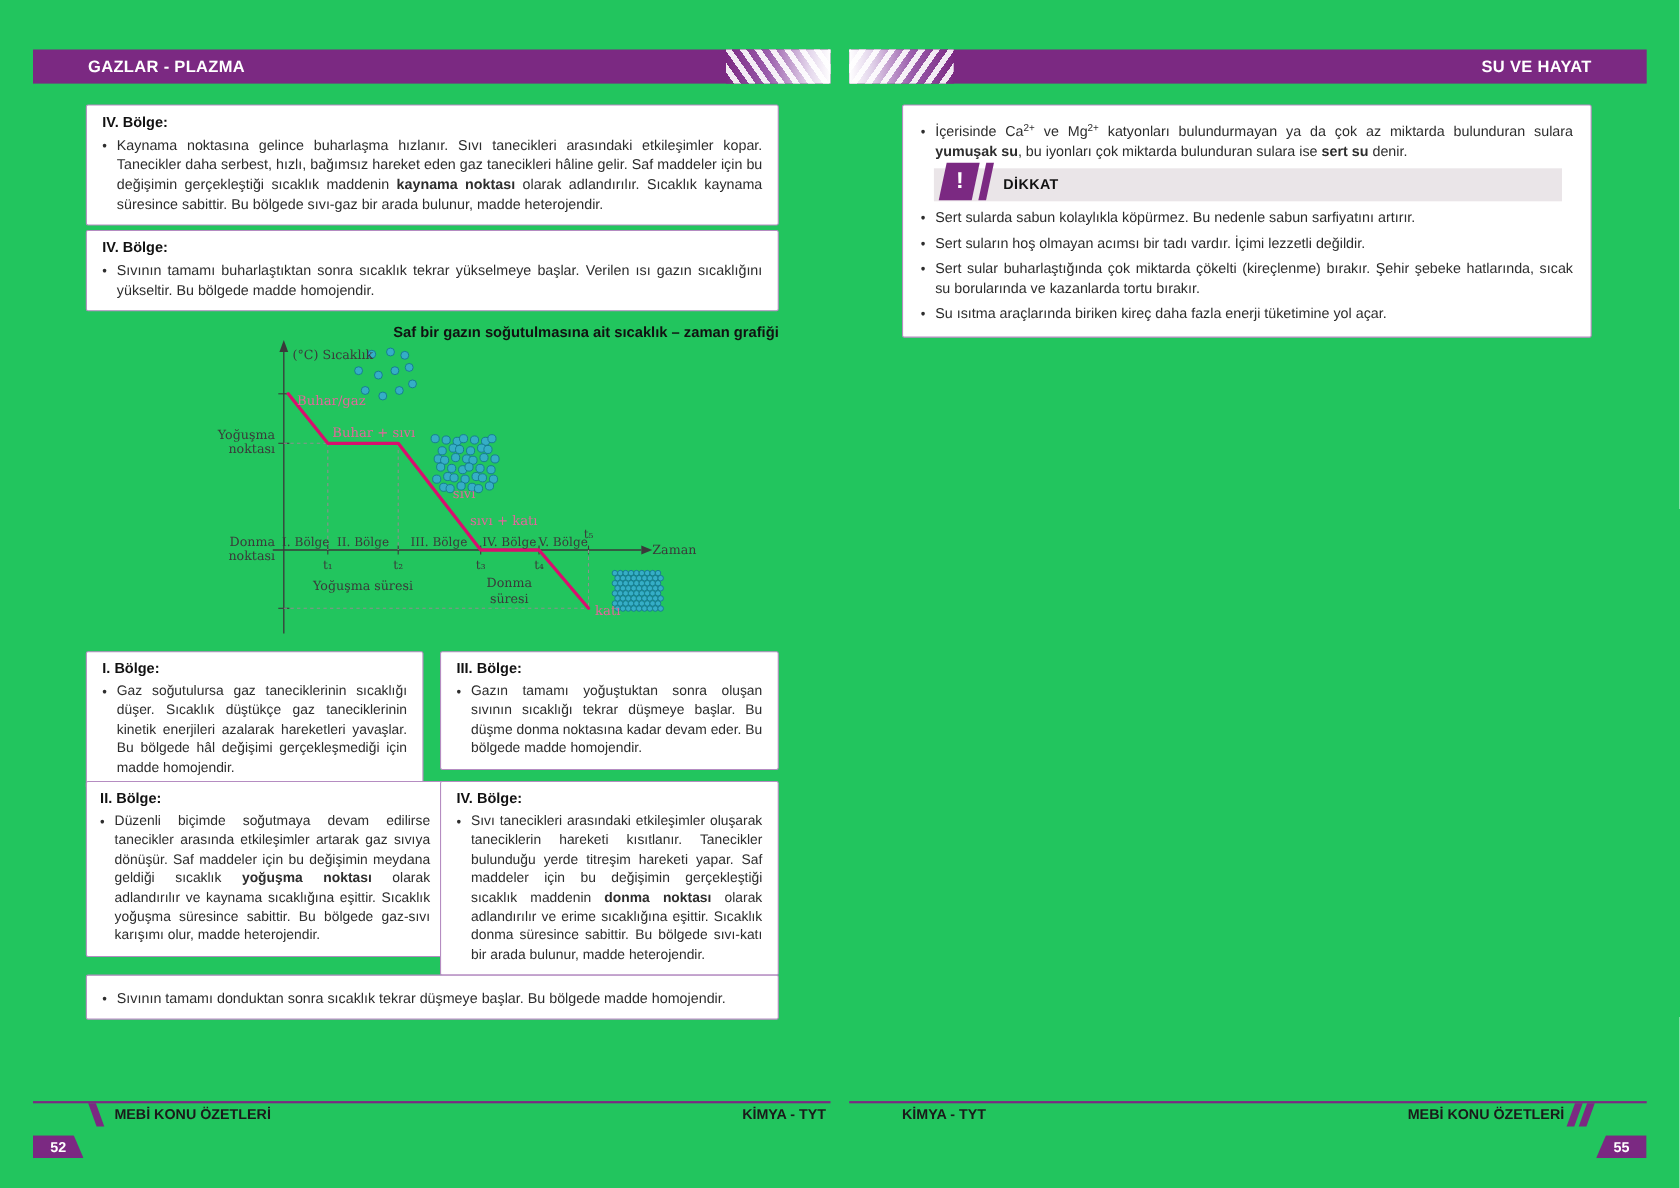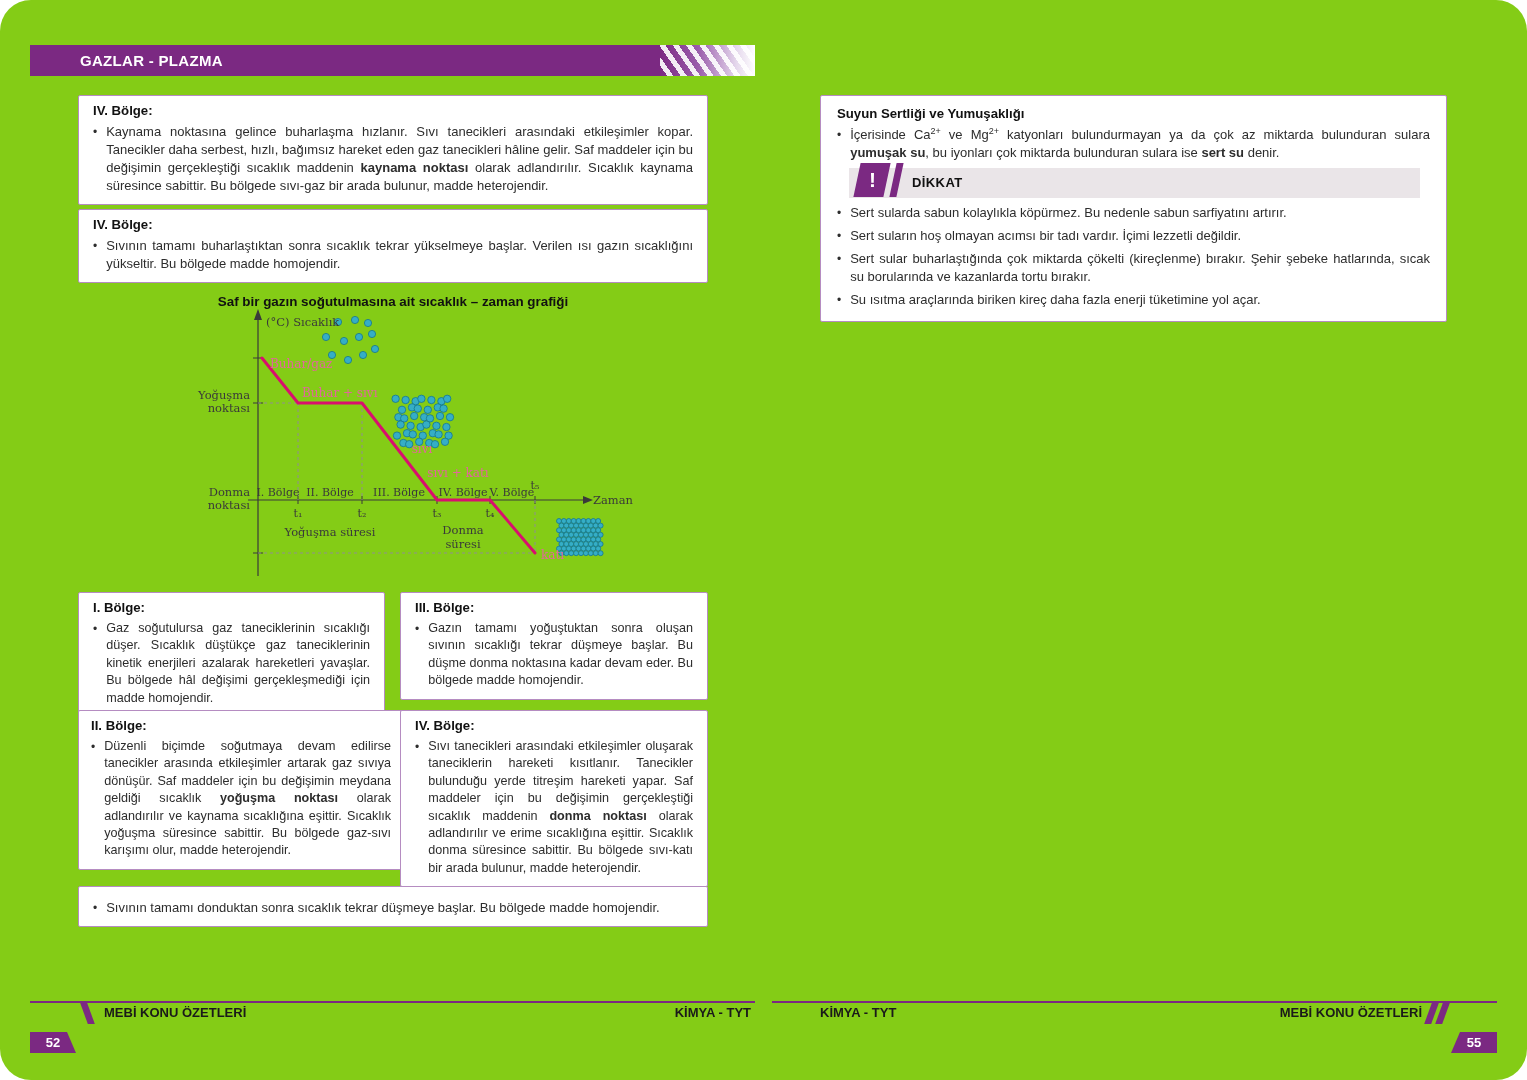--- a/index.html
+++ b/index.html
@@ -1,18 +1,18 @@
 <!DOCTYPE html>
 <html><head>
 <meta charset="utf-8">
 <style>
   * { margin:0; padding:0; box-sizing:border-box; }
   html,body { width:1527px; height:1080px; background:#ffffff;
     font-family:"Liberation Sans", sans-serif; color:#2d2d2d; overflow:hidden; }
-  .spread { position:relative; width:1527px; height:1080px; background:#84cc16;border-radius:31px; }
+  .spread { position:relative; width:1527px; height:1080px; background:#22c55e; }
 
   
   .hdr { position:absolute; top:45px; width:725px; height:31px; background:#7B2982; }
   .hdr-left { left:30px; }
   .hdr-right { left:772px; }
   .hdr .hdr-text { position:absolute; top:0; height:31px; line-height:31px;
     color:#fff; font-weight:bold; font-size:15px; letter-spacing:.3px; }
   .hdr-left .hdr-text { left:50px; }
   .hdr-right .hdr-text { right:50px; }
   .fade { position:absolute; top:0; height:100%; width:95px; }
@@ -31,21 +31,21 @@
   .btitle { font-weight:bold; font-size:13.2px; color:#111; margin-bottom:4px; }
   .bullet-row { display:flex; gap:9px; margin-top:5px; font-size:13px;
     line-height:1.38; color:#2d2d2d; text-align:justify; }
   .bullet-dot { flex:0 0 auto; font-size:12px; line-height:1.5; }
   .bullet-text { flex:1; }
   .grid-box .bullet-row { font-size:12.6px; line-height:1.38; }
   sup { font-size:9px; line-height:0; }
 
   
   .chart-title { position:absolute; left:78px; top:294px; width:630px;
-    text-align:center; font-weight:bold; font-size:13.4px; color:#111; }
+    text-align:right; font-weight:bold; font-size:13.4px; color:#111; }
   .chart-wrap { position:absolute; left:190px; top:300px; width:450px; height:290px; }
   .ctext { font-family:"DejaVu Serif", serif; font-size:11.5px; fill:#3a3a3a; }
   .csmall { font-family:"DejaVu Serif", serif; font-size:11px; fill:#3a3a3a; }
   .pinktext { font-family:"DejaVu Serif", serif; font-size:12px; fill:#E2679B; }
   .axis { stroke:#3a3a3a; stroke-width:1.2; }
   .tick { stroke:#3a3a3a; stroke-width:1; }
   .dash { stroke:#8f8f8f; stroke-width:1; stroke-dasharray:3 3; fill:none; }
   .curve { stroke:#D90F6E; stroke-width:3; fill:none; stroke-linejoin:round; stroke-linecap:round; }
   .particles circle { fill:#35AEC6; stroke:#15768F; stroke-width:.8; }
 
@@ -354,23 +354,26 @@
 
   <div class="tbox" style="left:78px; top:886px; width:630px;">
     <div>
         <div class="bullet-row">
           <span class="bullet-dot">•</span>
           <span class="bullet-text"><span>Sıvının tamamı donduktan sonra sıcaklık tekrar düşmeye başlar. Bu bölgede madde homojendir.</span></span>
         </div>
       </div>
   </div>
 
+  <div class="hdr hdr-right">
+    <div class="fade fade-l"></div>
+    <span class="hdr-text">SU VE HAYAT</span>
+  </div>
 
   <div class="tbox" style="left:820px; top:95px; width:627px; padding:10px 16px 12px;">
-    <div class="btitle">Suyun Sertliği ve Yumuşaklığı</div>
     <div>
         <div class="bullet-row">
           <span class="bullet-dot">•</span>
           <span class="bullet-text"><span>İçerisinde Ca</span><sup>2+</sup><span> ve Mg</span><sup>2+</sup><span> katyonları bulundurmayan ya da çok az miktarda bulunduran sulara </span><span style="font-weight: bold;">yumuşak su</span><span>, bu iyonları çok miktarda bulunduran sulara ise </span><span style="font-weight: bold;">sert su</span><span> denir.</span></span>
         </div>
       </div>
 
     <div class="dikkat">
       <div class="dikkat-head">
         <div class="dikkat-icon">

